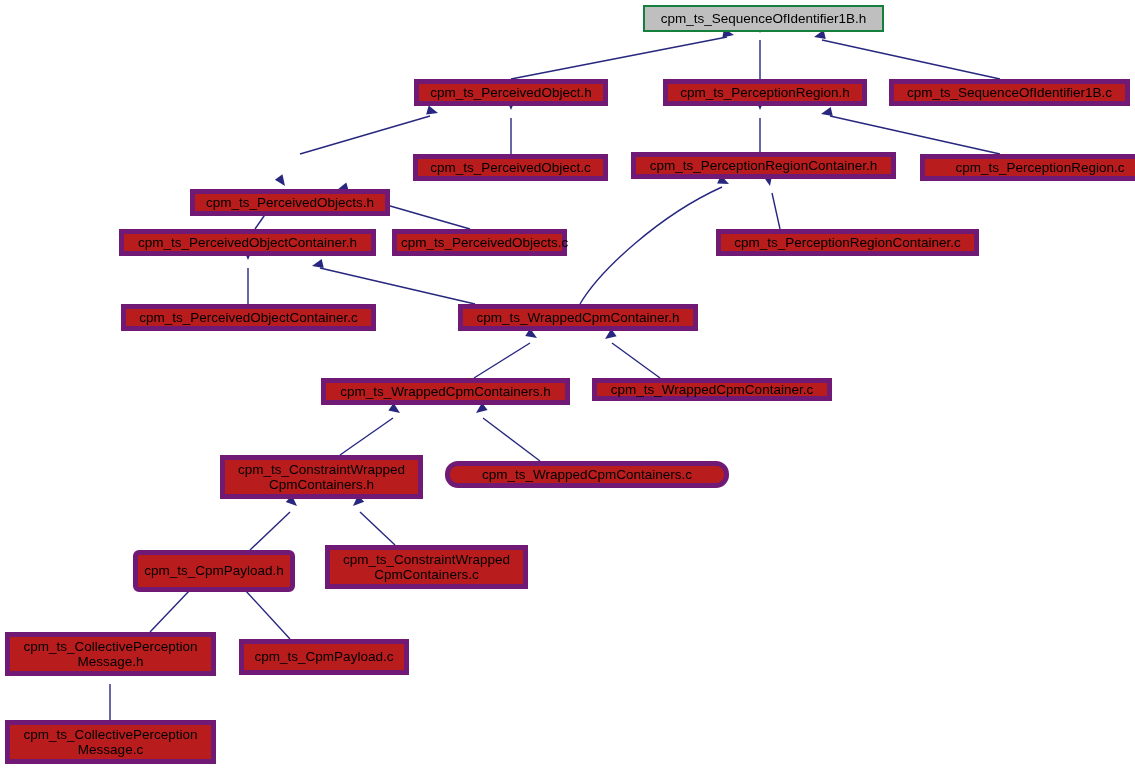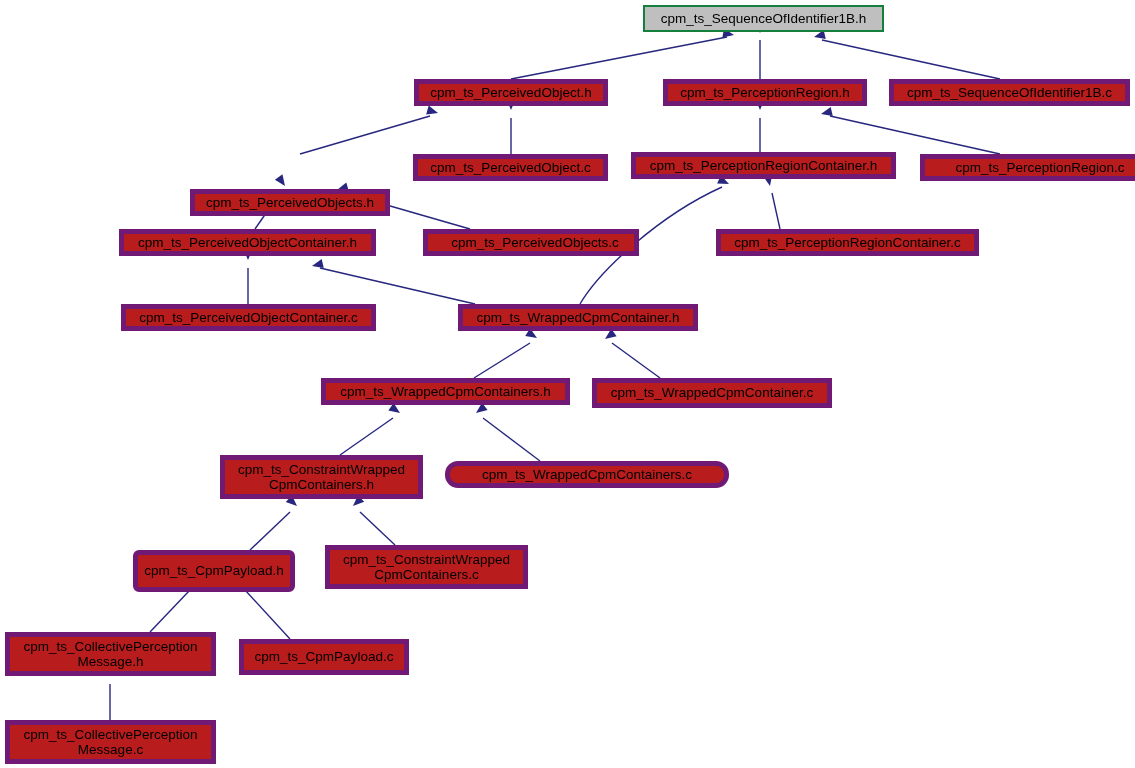--- a/index.html
+++ b/index.html
@@ -102,26 +102,26 @@
   <div id="node-layer">
       <div class="node-box highlight" style="left: 643px; top: 5px; width: 241px; height: 27px;"><span class="node-label">cpm_ts_SequenceOfIdentifier1B.h</span></div>
       <div class="node-box" style="left: 414px; top: 79px; width: 194px; height: 27px;"><span class="node-label">cpm_ts_PerceivedObject.h</span></div>
       <div class="node-box" style="left: 663px; top: 79px; width: 204px; height: 27px;"><span class="node-label">cpm_ts_PerceptionRegion.h</span></div>
       <div class="node-box" style="left: 889px; top: 79px; width: 241px; height: 27px;"><span class="node-label">cpm_ts_SequenceOfIdentifier1B.c</span></div>
       <div class="node-box" style="left: 190px; top: 154px; width: 200px; height: 27px; margin-top: 35px;"><span class="node-label">cpm_ts_PerceivedObjects.h</span></div>
       <div class="node-box" style="left: 413px; top: 154px; width: 195px; height: 27px;"><span class="node-label">cpm_ts_PerceivedObject.c</span></div>
       <div class="node-box" style="left: 631px; top: 152px; width: 265px; height: 27px;"><span class="node-label">cpm_ts_PerceptionRegionContainer.h</span></div>
       <div class="node-box" style="left: 920px; top: 154px; width: 240px; height: 27px;"><span class="node-label">cpm_ts_PerceptionRegion.c</span></div>
       <div class="node-box" style="left: 119px; top: 229px; width: 257px; height: 27px;"><span class="node-label">cpm_ts_PerceivedObjectContainer.h</span></div>
-      <div class="node-box" style="left: 423px; top: 229px; width: 216px; height: 27px; padding-left: 8px;"><span class="node-label">cpm_ts_PerceivedObjects.c</span></div>
+      <div class="node-box" style="left: 392px; top: 229px; width: 175px; height: 27px;"><span class="node-label">cpm_ts_PerceivedObjects.c</span></div>
       <div class="node-box" style="left: 675px; top: 229px; width: 263px; height: 27px; margin-left: 41px;"><span class="node-label">cpm_ts_PerceptionRegionContainer.c</span></div>
       <div class="node-box" style="left: 121px; top: 304px; width: 255px; height: 27px;"><span class="node-label">cpm_ts_PerceivedObjectContainer.c</span></div>
       <div class="node-box" style="left: 458px; top: 304px; width: 240px; height: 27px;"><span class="node-label">cpm_ts_WrappedCpmContainer.h</span></div>
       <div class="node-box" style="left: 321px; top: 378px; width: 249px; height: 27px;"><span class="node-label">cpm_ts_WrappedCpmContainers.h</span></div>
-      <div class="node-box" style="left: 592px; top: 378px; width: 240px; height: 30px;"><span class="node-label">cpm_ts_WrappedCpmContainer.c</span></div>
+      <div class="node-box" style="left: 592px; top: 378px; width: 240px; height: 23px;"><span class="node-label">cpm_ts_WrappedCpmContainer.c</span></div>
       <div class="node-box" style="left: 220px; top: 455px; width: 203px; height: 44px;"><span class="node-label">cpm_ts_ConstraintWrapped
 CpmContainers.h</span></div>
       <div class="node-box" style="left: 445px; top: 461px; width: 284px; height: 27px; border-radius: 13px;"><span class="node-label">cpm_ts_WrappedCpmContainers.c</span></div>
       <div class="node-box" style="left: 133px; top: 550px; width: 162px; height: 42px; border-radius: 6px;"><span class="node-label">cpm_ts_CpmPayload.h</span></div>
       <div class="node-box" style="left: 325px; top: 545px; width: 203px; height: 44px;"><span class="node-label">cpm_ts_ConstraintWrapped
 CpmContainers.c</span></div>
       <div class="node-box" style="left: 5px; top: 632px; width: 211px; height: 44px;"><span class="node-label">cpm_ts_CollectivePerception
 Message.h</span></div>
       <div class="node-box" style="left: 239px; top: 639px; width: 170px; height: 36px;"><span class="node-label">cpm_ts_CpmPayload.c</span></div>
       <div class="node-box" style="left: 5px; top: 720px; width: 211px; height: 44px;"><span class="node-label">cpm_ts_CollectivePerception

